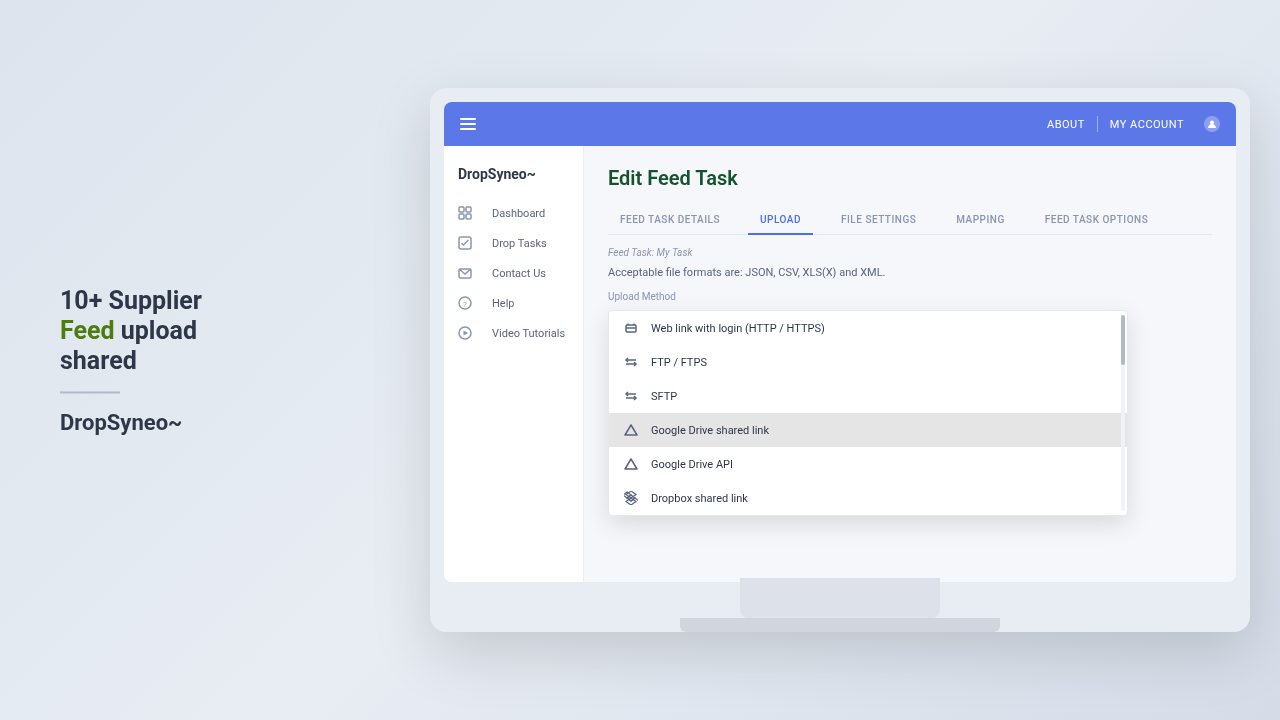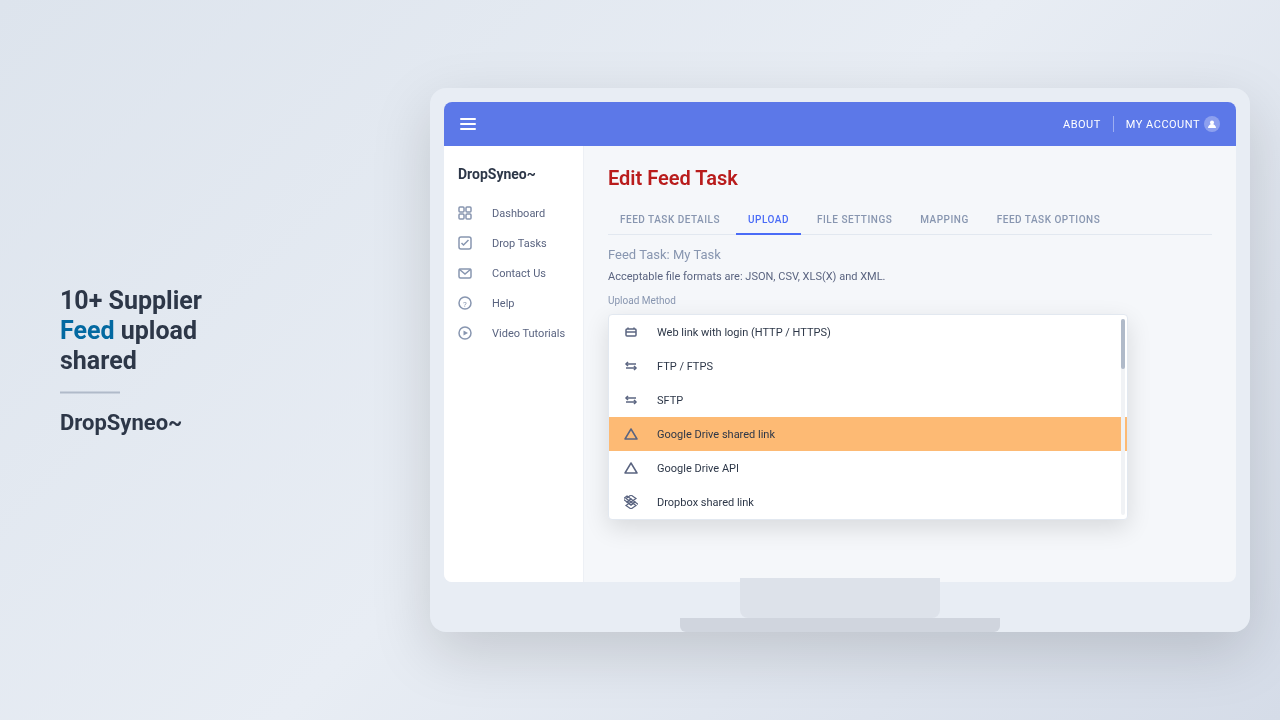--- a/index.html
+++ b/index.html
@@ -24,21 +24,21 @@
       text-align: left;
     }
     .promo-title {
       font-size: 25px;
       font-weight: 700;
       line-height: 1.2;
       color: #2d3748;
       margin-bottom: 16px;
     }
     .promo-title .highlight {
-      color: #0369a1;
+      color: #4d7c0f;
     }
     .promo-divider {
       width: 60px;
       height: 2px;
       background: #b0bac9;
       margin: 16px 0;
     }
     .promo-logo {
       font-size: 22px;
       font-weight: 700;
@@ -126,21 +126,21 @@
       font-size: 11px;
     }
     .header-divider {
       width: 1px;
       height: 16px;
       background: rgba(255,255,255,0.4);
     }
     .my-account {
       display: flex;
       align-items: center;
-      gap: 4px;
+      gap: 20px;
       cursor: pointer;
     }
     .user-icon {
       width: 16px;
       height: 16px;
       border-radius: 50%;
       background: rgba(255,255,255,0.3);
       display: flex;
       align-items: center;
       justify-content: center;
@@ -190,48 +190,49 @@
     
     .main-content {
       flex: 1;
       padding: 20px 24px;
       overflow-y: auto;
       position: relative;
     }
     .page-title {
       font-size: 20px;
       font-weight: 600;
-      color: #b91c1c;
+      color: #14532d;
       margin-bottom: 16px;
     }
     .tabs {
       display: flex;
       border-bottom: 1px solid #e2e8f0;
       margin-bottom: 12px;
-      gap: 4px;
+      gap: 16px;
     }
     .tab {
       padding: 8px 12px;
       font-size: 10px;
       font-weight: 500;
       color: #8896b0;
       cursor: pointer;
       border-bottom: 2px solid transparent;
       margin-bottom: -1px;
       letter-spacing: 0.5px;
       text-transform: uppercase;
     }
     .tab.active {
       color: #4a6cf7;
       border-bottom-color: #4a6cf7;
     }
     .breadcrumb {
-      font-size: 13px;
+      font-size: 10px;
       color: #8896b0;
       margin-bottom: 8px;
+      font-style: italic;
     }
     .acceptable-formats {
       font-size: 11px;
       color: #5a6480;
       margin-bottom: 12px;
     }
 
     
     .upload-section {
       position: relative;
@@ -255,28 +256,28 @@
       background: white;
       border: 1px solid #e2e8f0;
       border-radius: 4px;
       box-shadow: 0 8px 24px rgba(0,0,0,0.12);
       z-index: 100;
       overflow: hidden;
     }
     .dropdown-item {
       display: flex;
       align-items: center;
-      gap: 18px;
+      gap: 12px;
       padding: 9px 14px;
       font-size: 11px;
       color: #2d3748;
       cursor: pointer;
     }
     .dropdown-item.selected {
-      background: #fdba74;
+      background: #e5e5e5;
     }
     .dropdown-item-icon {
       width: 16px;
       height: 16px;
       flex-shrink: 0;
       display: flex;
       align-items: center;
       justify-content: center;
       color: #5a6480;
     }

